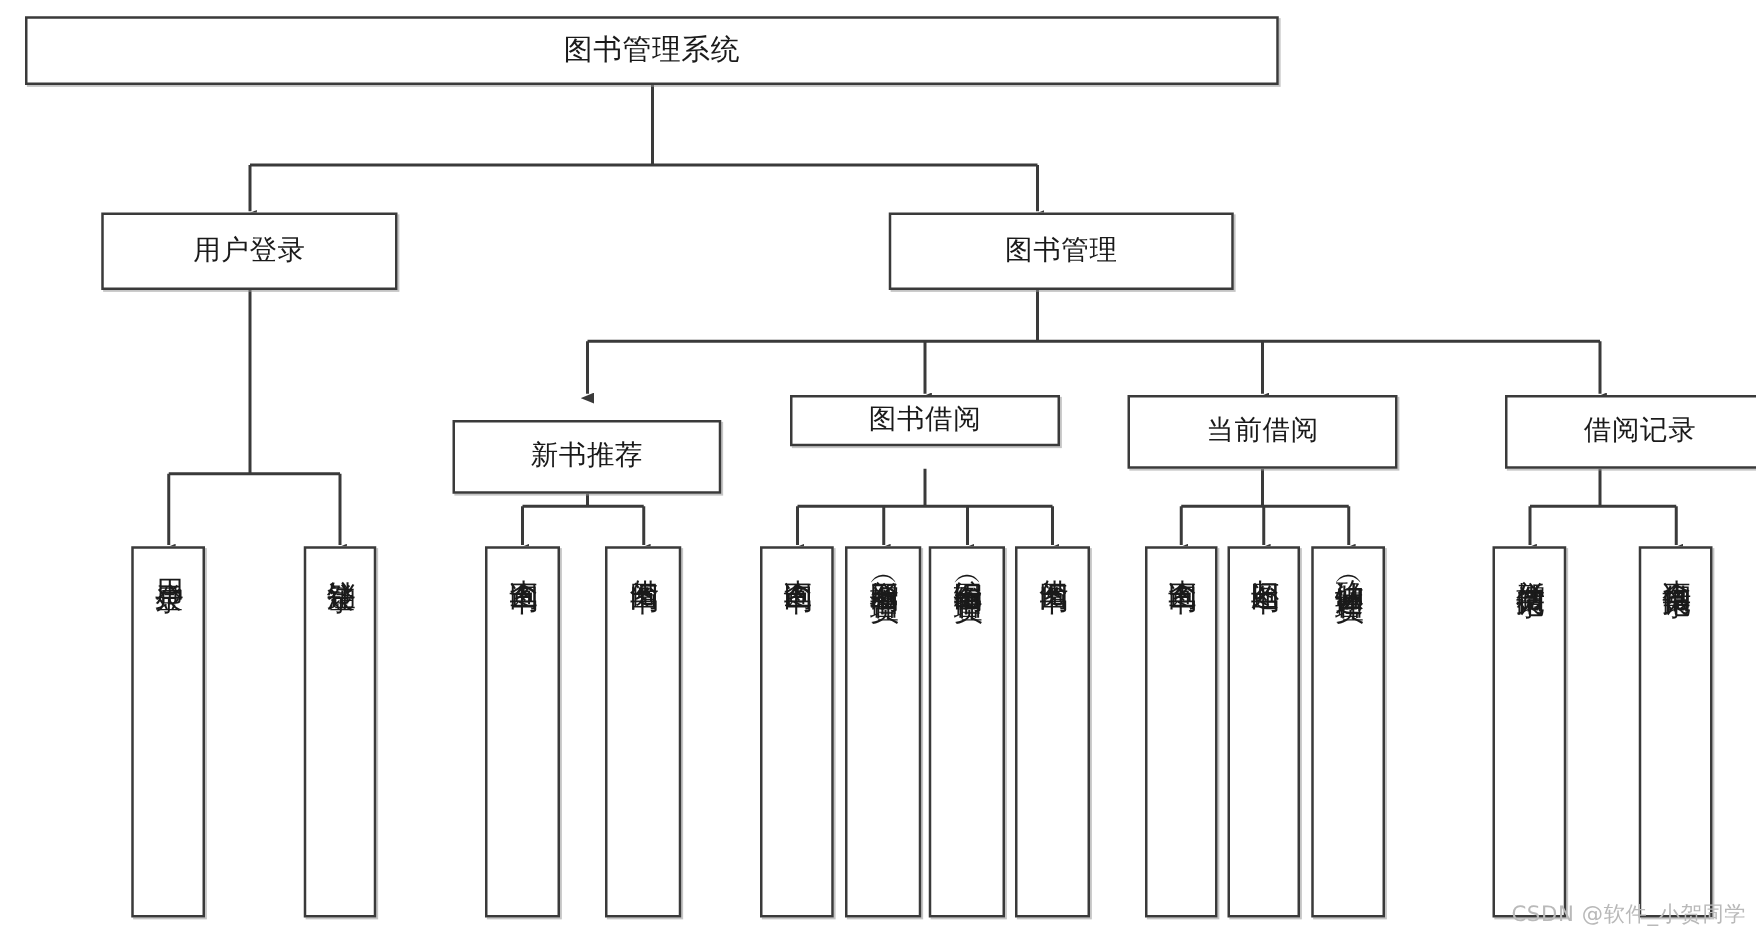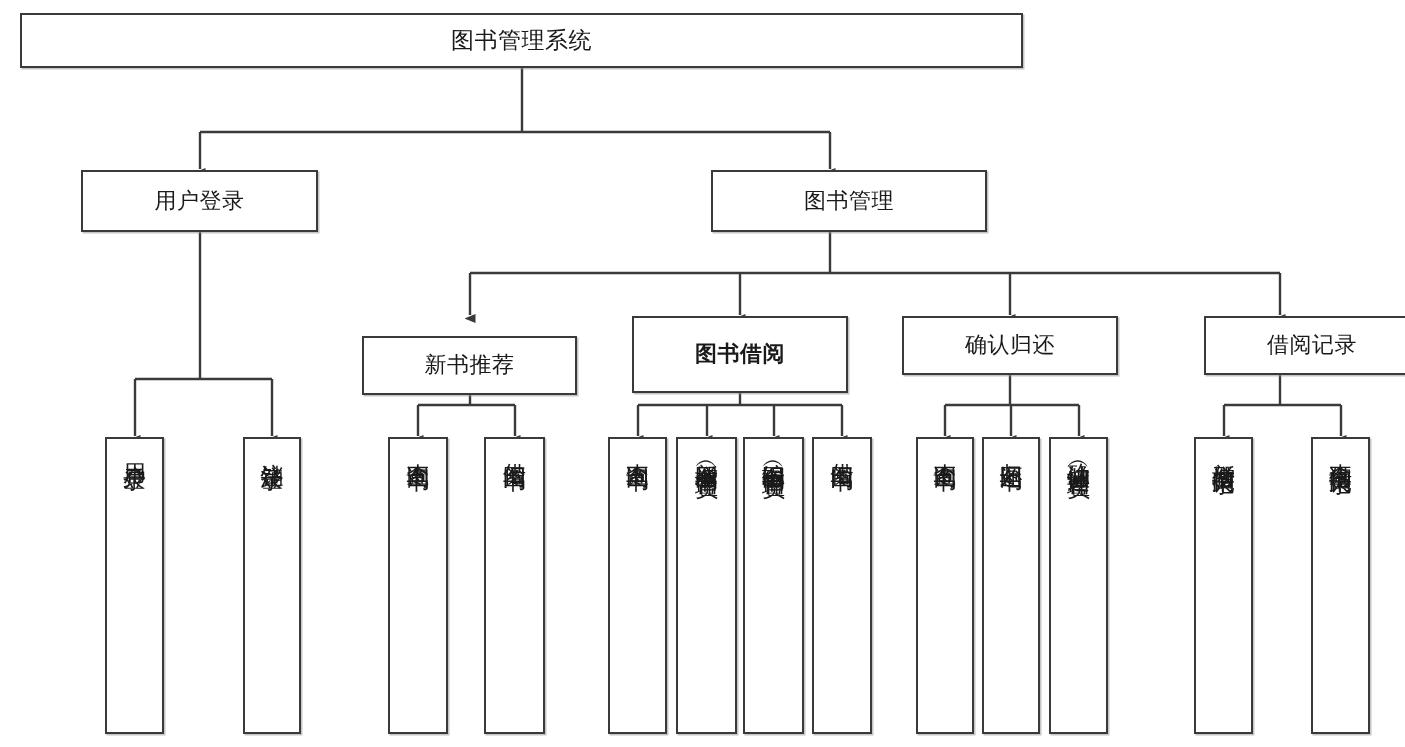--- a/index.html
+++ b/index.html
@@ -130,25 +130,25 @@
       </div>
       <div class="node horiz" style="left: 81px; top: 170px; width: 237px; height: 62px;">
         <span class="label">用户登录</span>
       </div>
       <div class="node horiz" style="left: 711px; top: 170px; width: 276px; height: 62px;">
         <span class="label">图书管理</span>
       </div>
       <div class="node horiz" style="left: 362px; top: 336px; width: 215px; height: 59px;">
         <span class="label">新书推荐</span>
       </div>
-      <div class="node horiz" style="left: 632px; top: 316px; width: 216px; height: 77px; font-weight: bold;">
+      <div class="node horiz" style="left: 632px; top: 316px; width: 216px; height: 41px;">
         <span class="label">图书借阅</span>
       </div>
       <div class="node horiz" style="left: 902px; top: 316px; width: 216px; height: 59px;">
-        <span class="label">确认归还</span>
+        <span class="label">当前借阅</span>
       </div>
       <div class="node horiz" style="left: 1204px; top: 316px; width: 216px; height: 59px;">
         <span class="label">借阅记录</span>
       </div>
       <div class="node vert" style="left: 105px; top: 437px; width: 59px; height: 297px;">
         <span class="label">用户登录</span>
       </div>
       <div class="node vert" style="left: 243px; top: 437px; width: 58px; height: 297px;">
         <span class="label">注销登录</span>
       </div>
@@ -180,13 +180,14 @@
         <span class="label">确认归还（管理员）</span>
       </div>
       <div class="node vert" style="left: 1194px; top: 437px; width: 59px; height: 297px;">
         <span class="label">新增借阅记录</span>
       </div>
       <div class="node vert" style="left: 1311px; top: 437px; width: 59px; height: 297px;">
         <span class="label">查询借阅记录</span>
       </div>
     </div>
 
+  <div class="watermark">CSDN @软件_小贺同学</div>
 </div>
 
 </body></html>

